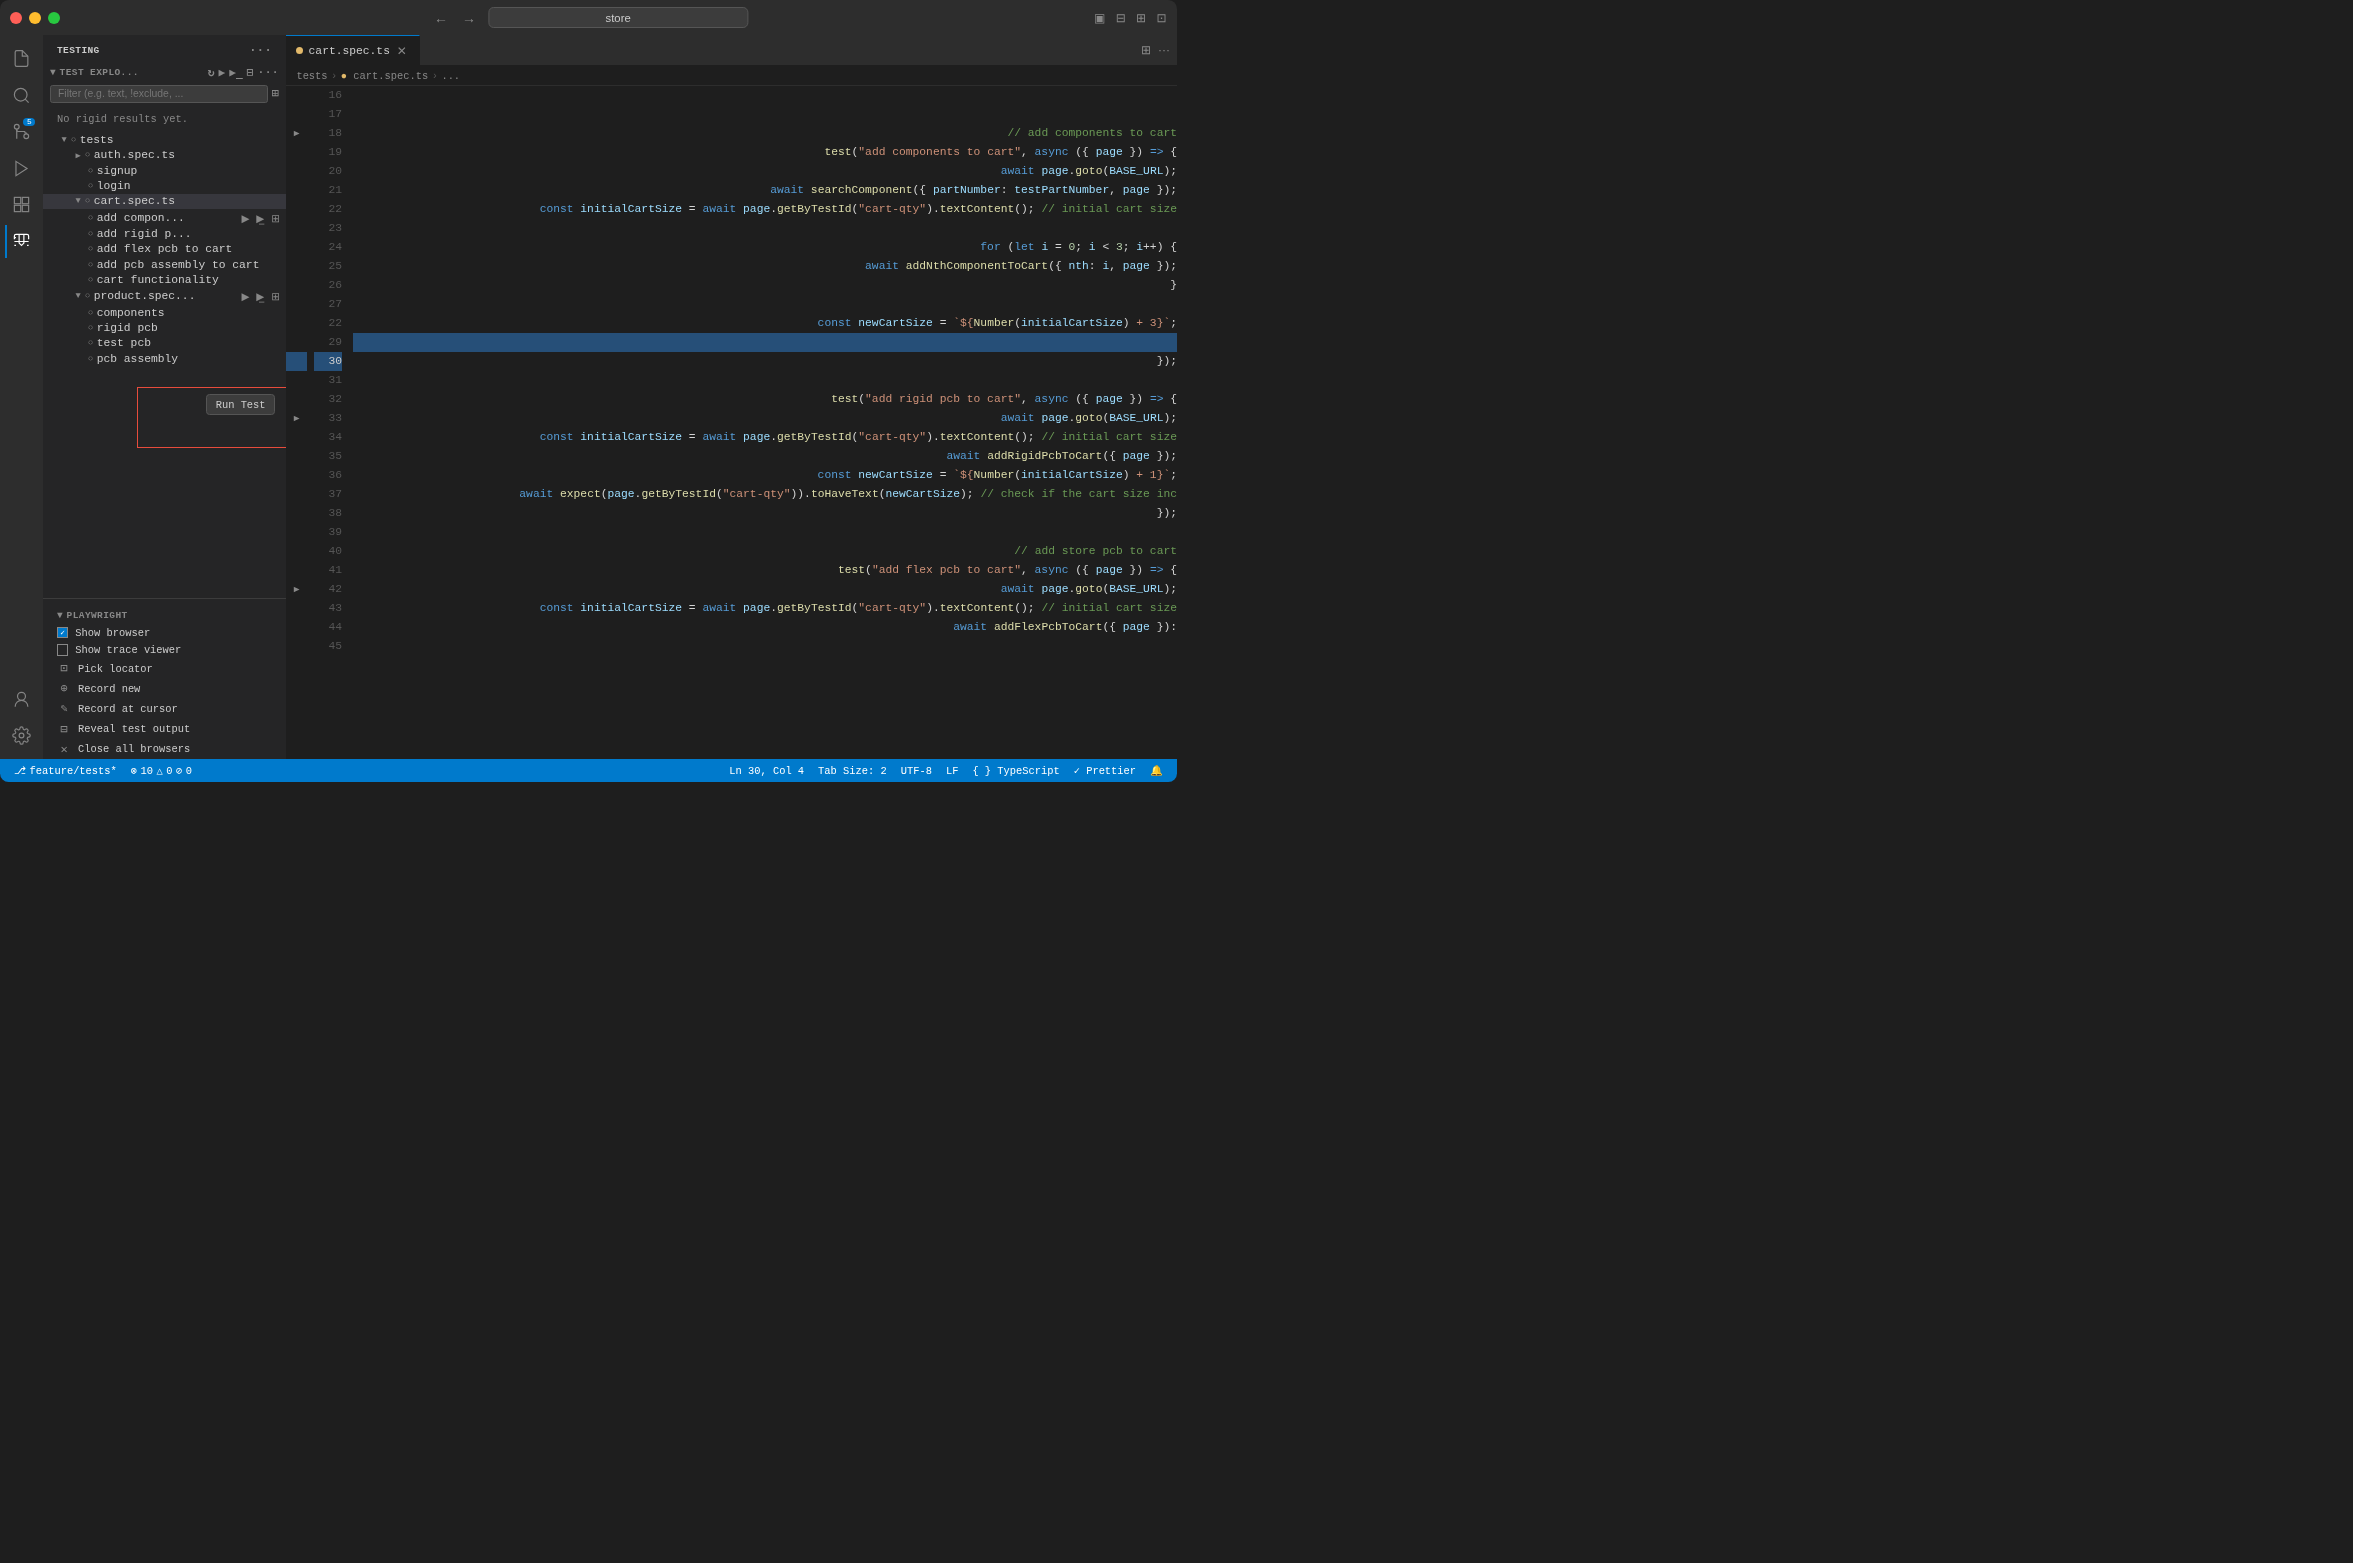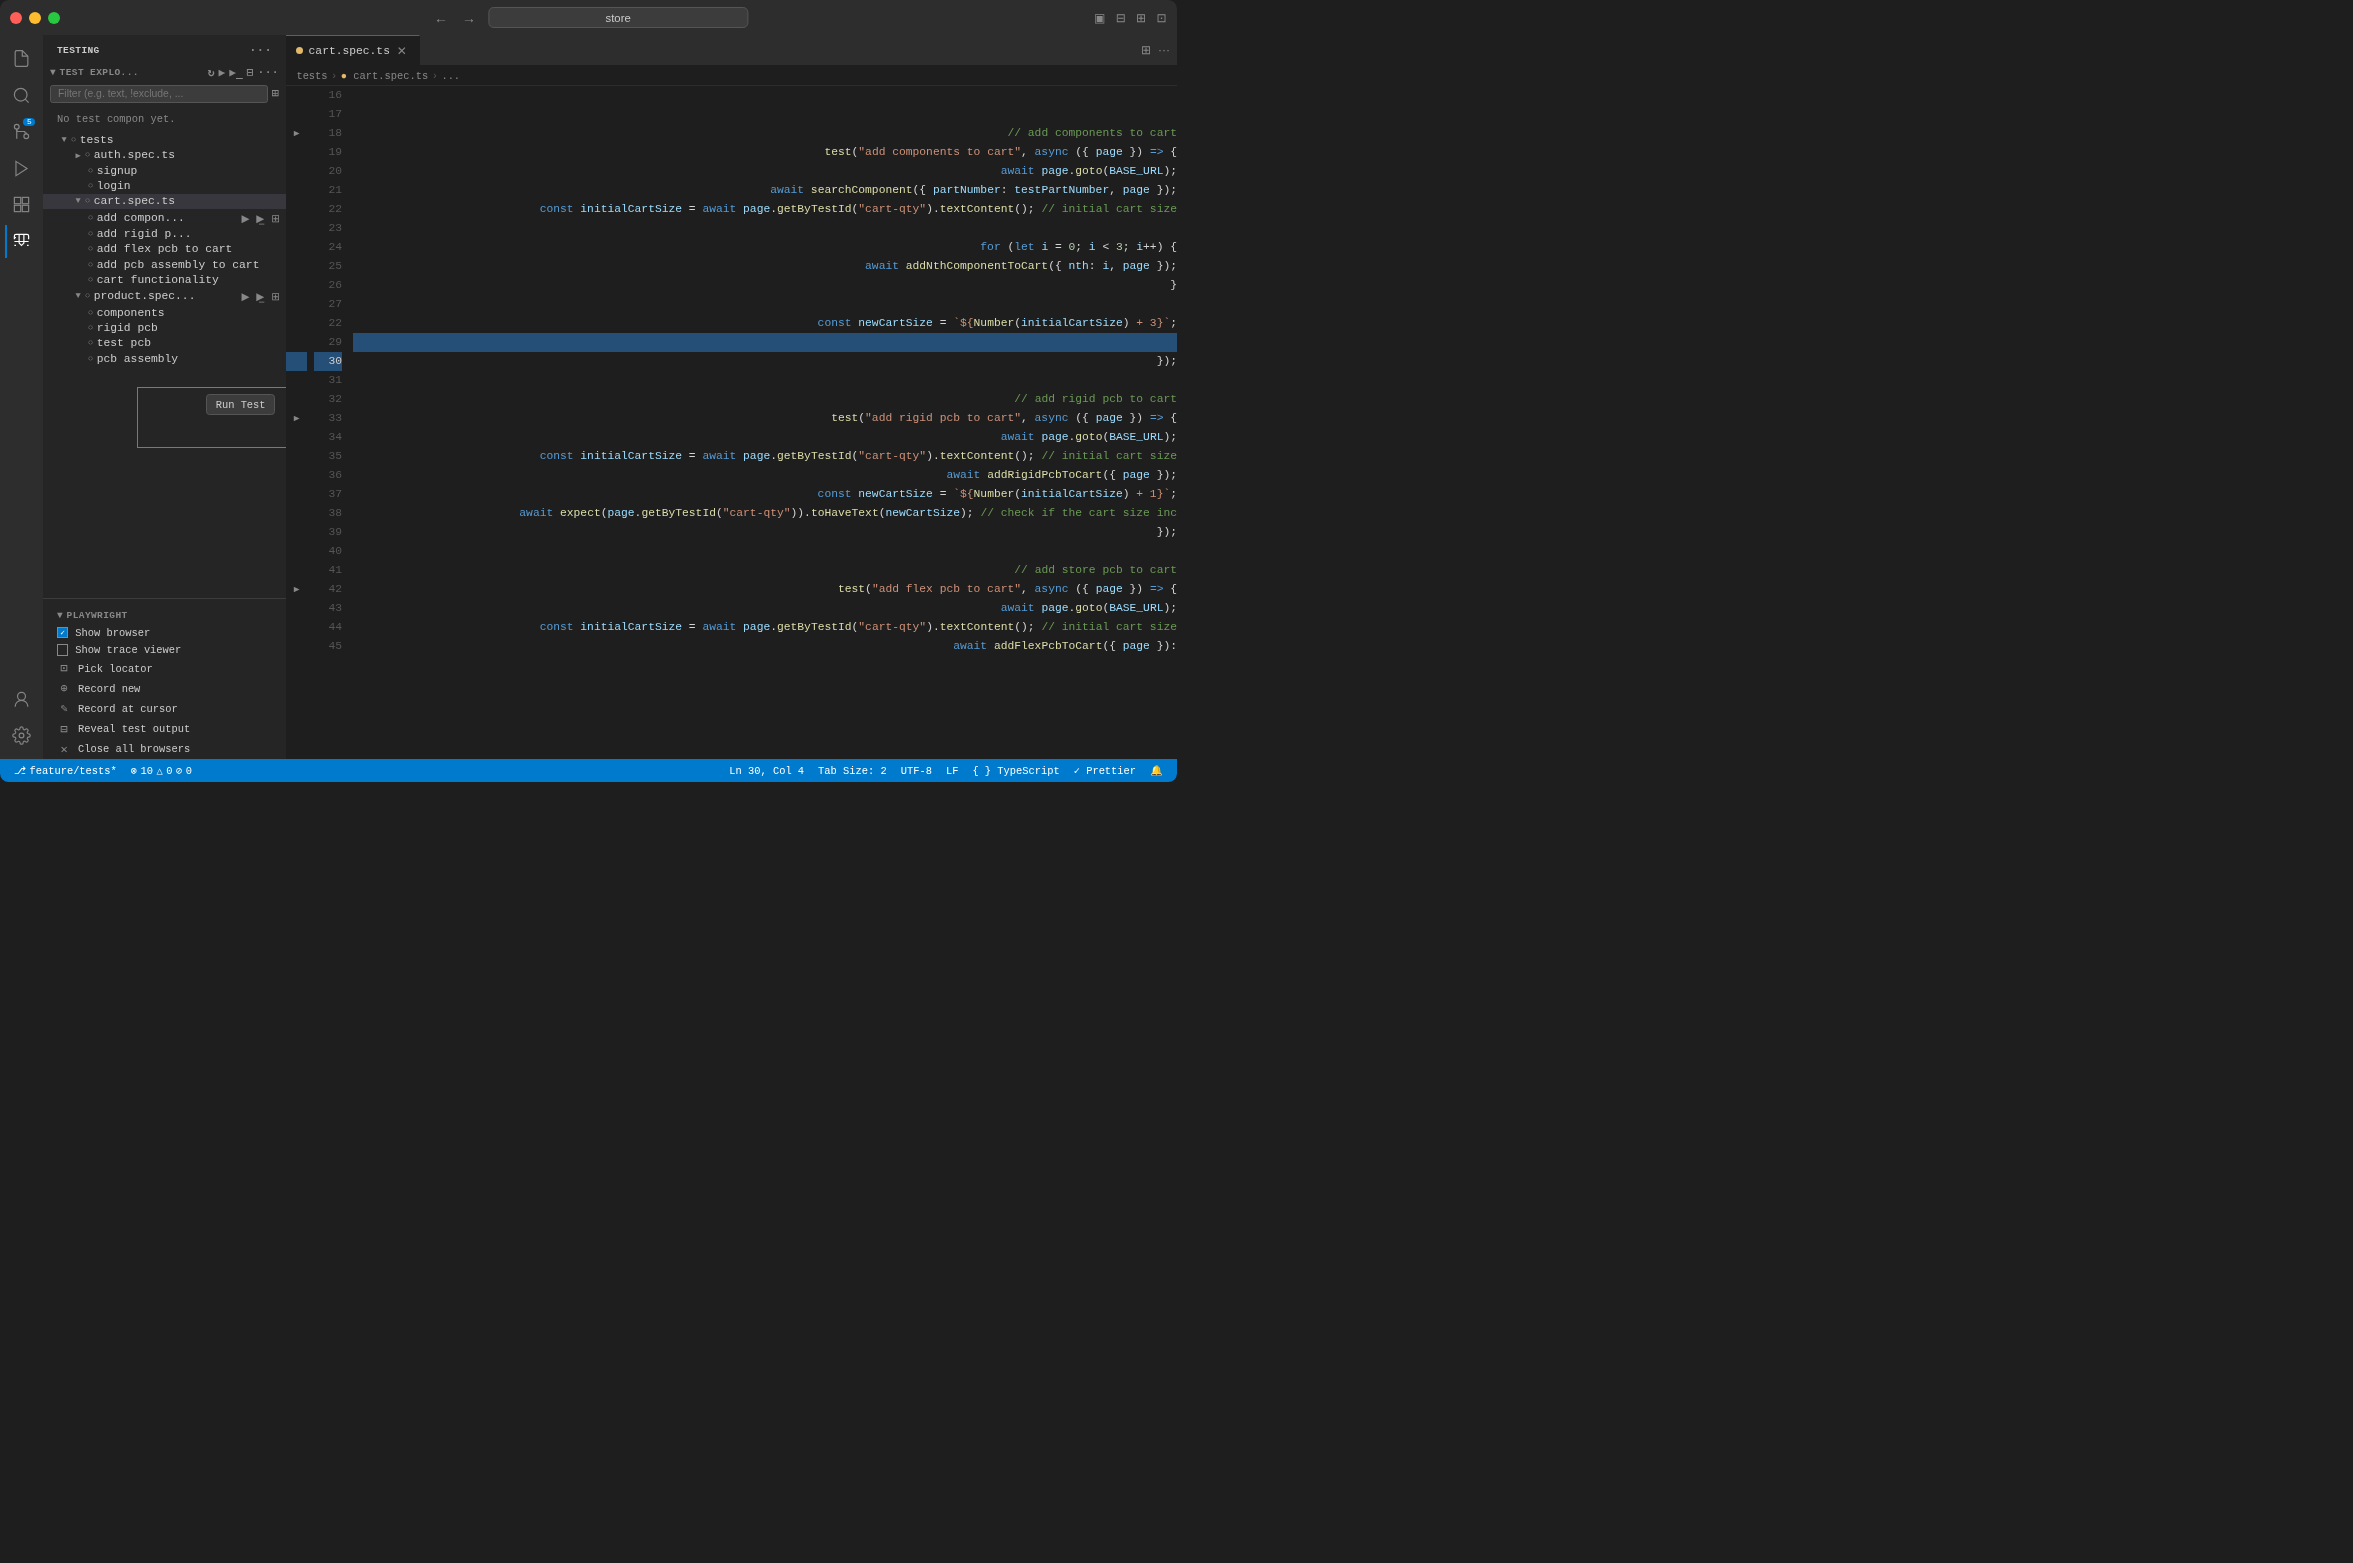--- a/index.html
+++ b/index.html
@@ -615,21 +615,21 @@
         <span style="cursor:pointer; font-size:11.3px;">⊟</span>
         <span style="cursor:pointer; font-size:11.3px;">···</span>
       </div>
     </div>
 
     <div class="filter-row">
       <input class="filter-input" type="text" placeholder="Filter (e.g. text, !exclude, ..." style="">
       <span class="filter-icon">⊞</span>
     </div>
 
-    <div class="no-results">No test compon yet.</div>
+    <div class="no-results">No rigid results yet.</div>
 
     <div class="sidebar-content" style="position:relative;">
 
       <div class="tree-item" style="padding-left:7px;">
         <span class="tree-indent" style="width:7px;"></span>
         <span class="tree-arrow">▼</span>
         <span class="tree-icon">○</span>
         <span class="tree-label">tests</span>
       </div>
 
@@ -898,23 +898,20 @@
             <span class="c-blue">        const</span><span class="c-white"> </span><span class="c-lblue">newCartSize</span><span class="c-white"> = </span><span class="c-string">`${</span><span class="c-yellow">Number</span><span class="c-white">(</span><span class="c-lblue">initialCartSize</span><span class="c-white">)</span><span class="c-string"> + 3}`</span><span class="c-white">;</span>
           </div>
           <div class="code-line">
             <span class="c-white">        </span><span class="c-blue">await</span><span class="c-white"> </span><span class="c-yellow">expect</span><span class="c-white">(</span><span class="c-lblue">page</span><span class="c-white">.</span><span class="c-yellow">getByTestId</span><span class="c-white">(</span><span class="c-string">"cart-qty"</span><span class="c-white">)).</span><span class="c-yellow">toHaveText</span><span class="c-white">(</span><span class="c-lblue">newCartSize</span><span class="c-white">);</span><span class="c-comment"> // check if the cart size inc</span>
           </div>
           <div class="code-line highlighted">
             <span class="c-white">    });</span>
           </div>
           <div class="code-line"></div>
           <div class="code-line">
-            <span class="c-comment">    // add rigid pcb to cart</span>
-          </div>
-          <div class="code-line">
             <span class="c-yellow">    test</span><span class="c-white">(</span><span class="c-string">"add rigid pcb to cart"</span><span class="c-white">, </span><span class="c-blue">async</span><span class="c-white"> (</span><span class="c-white">{ </span><span class="c-lblue">page</span><span class="c-white"> }</span><span class="c-white">) </span><span class="c-blue">=&gt;</span><span class="c-white"> {</span>
           </div>
           <div class="code-line">
             <span class="c-white">        </span><span class="c-blue">await</span><span class="c-white"> </span><span class="c-lblue">page</span><span class="c-white">.</span><span class="c-yellow">goto</span><span class="c-white">(</span><span class="c-lblue">BASE_URL</span><span class="c-white">);</span>
           </div>
           <div class="code-line">
             <span class="c-blue">        const</span><span class="c-white"> </span><span class="c-lblue">initialCartSize</span><span class="c-white"> = </span><span class="c-blue">await</span><span class="c-white"> </span><span class="c-lblue">page</span><span class="c-white">.</span><span class="c-yellow">getByTestId</span><span class="c-white">(</span><span class="c-string">"cart-qty"</span><span class="c-white">).</span><span class="c-yellow">textContent</span><span class="c-white">();</span><span class="c-comment"> // initial cart size</span>
           </div>
           <div class="code-line">
             <span class="c-white">        </span><span class="c-blue">await</span><span class="c-white"> </span><span class="c-yellow">addRigidPcbToCart</span><span class="c-white">({ </span><span class="c-lblue">page</span><span class="c-white"> });</span>

